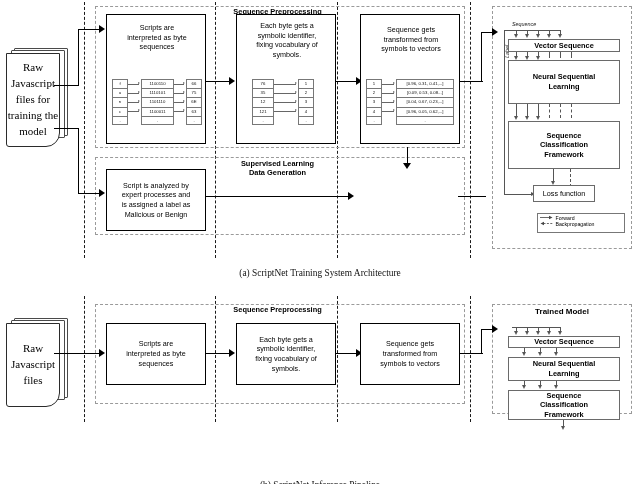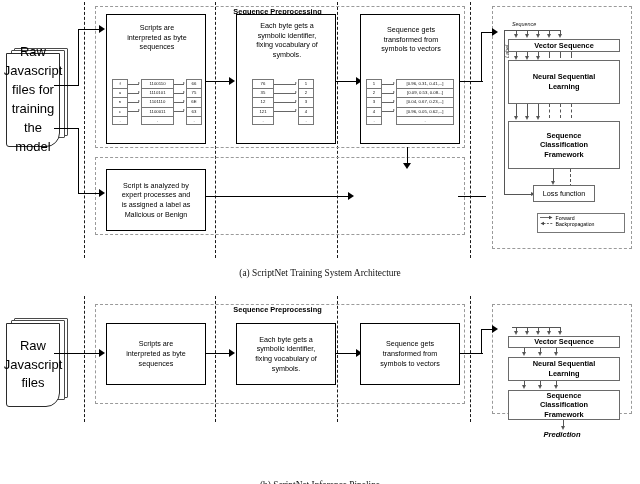--- a/index.html
+++ b/index.html
@@ -54,21 +54,21 @@
   .dash-v{position:absolute;width:0;border-left:1px dashed #555;}
 
   
   .docstack{position:absolute;}
   .doc-sheet{
     position:absolute;border:1px solid #4a4a4a;background:#fff;border-radius:1px;
   }
   .doc-front{
     position:absolute;border:1px solid #2b2b2b;background:#fff;
     display:flex;align-items:center;justify-content:center;text-align:center;
-    font-size:13px;line-height:1.45;
+    font-size:11px;line-height:1.45;font-family:Liberation Serif, serif;
   }
 
   
   .mtable{position:absolute;}
   .mcol{position:absolute;border:0.8px solid #777;background:#fff;box-sizing:border-box;}
   .mcell{
     border-bottom:0.8px solid #777;box-sizing:border-box;
     display:flex;align-items:center;justify-content:center;
     font-size:4.3px;line-height:1;color:#111;white-space:nowrap;overflow:hidden;
   }
@@ -121,20 +121,22 @@
 
   <div class="vsep" style="left:84px;top:2px;height:256px;"></div>
   <div class="vsep" style="left:215px;top:2px;height:256px;"></div>
   <div class="vsep" style="left:337px;top:2px;height:256px;"></div>
   <div class="vsep" style="left:470px;top:2px;height:256px;"></div>
 
   <div class="region" style="left:95px;top:6px;width:370px;height:142px;"></div>
   <div class="region-title" style="left:215px;top:8px;width:125px;">Sequence Preprocessing</div>
 
   <div class="region" style="left:95px;top:157px;width:370px;height:78px;"></div>
+  <div class="region-title" style="left:215px;top:160px;width:125px;white-space:pre-line;">Supervised Learning
+Data Generation</div>
 
   <div class="region" style="left:492px;top:6px;width:140px;height:243px;"></div>
 
   <div class="docstack" style="left:4px;top:48px;width:66px;height:100px;">
     <div class="doc-sheet" style="left:10px;top:0px;width:52px;height:86px;"></div>
     <div class="doc-sheet" style="left:7px;top:2px;width:52px;height:86px;"></div>
     <div class="doc-front" style="left:2px;top:5px;width:52px;height:92px;white-space:pre-line;border-radius:0 0 14px 3px;">Raw
 Javascript
 files for
 training the
@@ -375,20 +377,21 @@
 
   <div class="vsep" style="left:84px;top:296px;height:126px;"></div>
   <div class="vsep" style="left:215px;top:296px;height:126px;"></div>
   <div class="vsep" style="left:337px;top:296px;height:126px;"></div>
   <div class="vsep" style="left:470px;top:296px;height:126px;"></div>
 
   <div class="region" style="left:95px;top:304px;width:370px;height:100px;"></div>
   <div class="region-title" style="left:215px;top:306px;width:125px;">Sequence Preprocessing</div>
 
   <div class="region" style="left:492px;top:304px;width:140px;height:110px;"></div>
+  <div class="lm-title" style="left:492px;top:307px;width:140px;">Trained Model</div>
 
   <div class="docstack" style="left:4px;top:318px;width:66px;height:90px;">
     <div class="doc-sheet" style="left:10px;top:0px;width:52px;height:78px;"></div>
     <div class="doc-sheet" style="left:7px;top:2px;width:52px;height:78px;"></div>
     <div class="doc-front" style="left:2px;top:5px;width:52px;height:82px;white-space:pre-line;border-radius:0 0 14px 3px;">Raw
 Javascript
 files</div>
   </div>
 
   <div class="hline" style="left:54px;top:353px;width:46px;"></div>
@@ -461,18 +464,17 @@
 
   <div class="lm-box" style="left:508px;top:390px;width:112px;height:30px;">
     <span style="white-space:pre-line;">Sequence
 Classification
 Framework</span>
   </div>
 
   <div class="thin-v" style="left:563px;top:420px;height:8px;"></div>
   <div class="thin-arrow-d" style="left:560.6px;top:426px;"></div>
 
-  <div class="pred" style="left:492px;top:430px;width:140px;">Prediction</div>
 
   <div class="caption" style="left:0;top:452px;margin-top:28px;">(b) ScriptNet Inference Pipeline</div>
 
 
 </div>
 
 </body></html>

